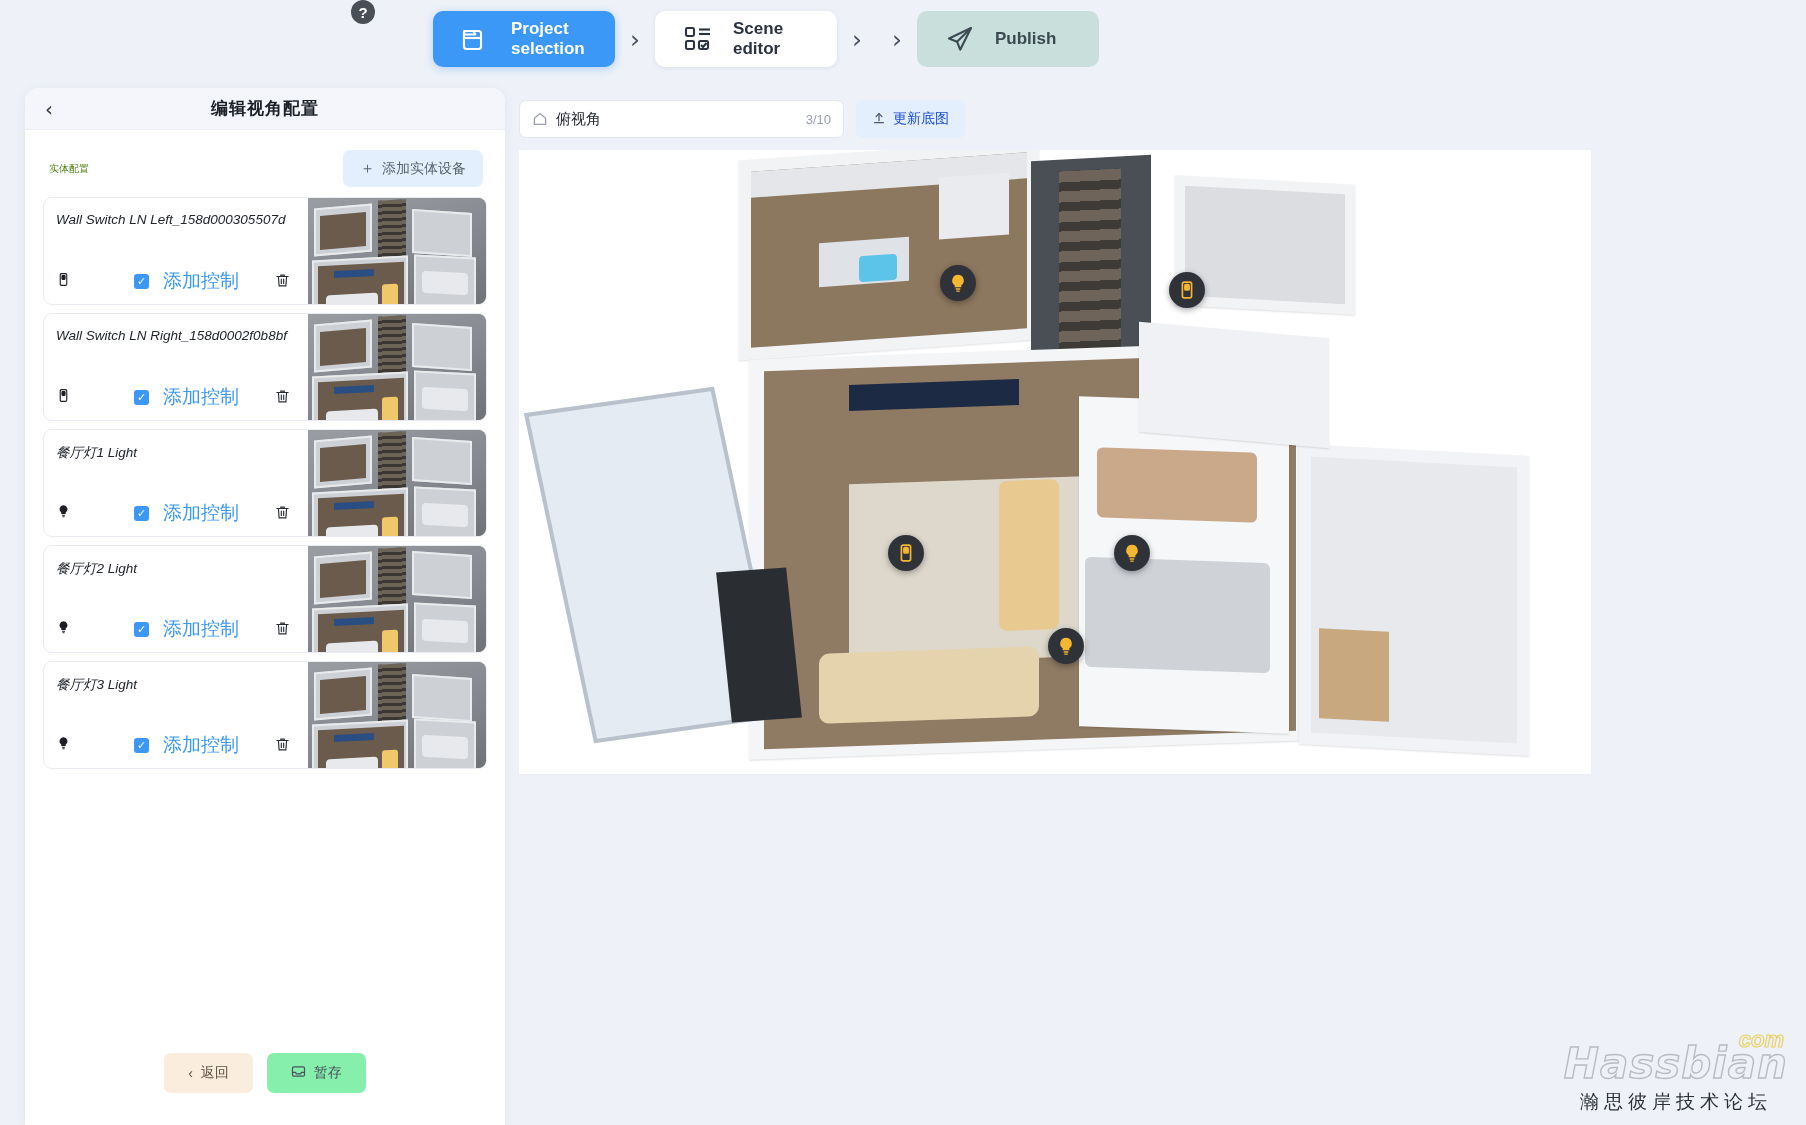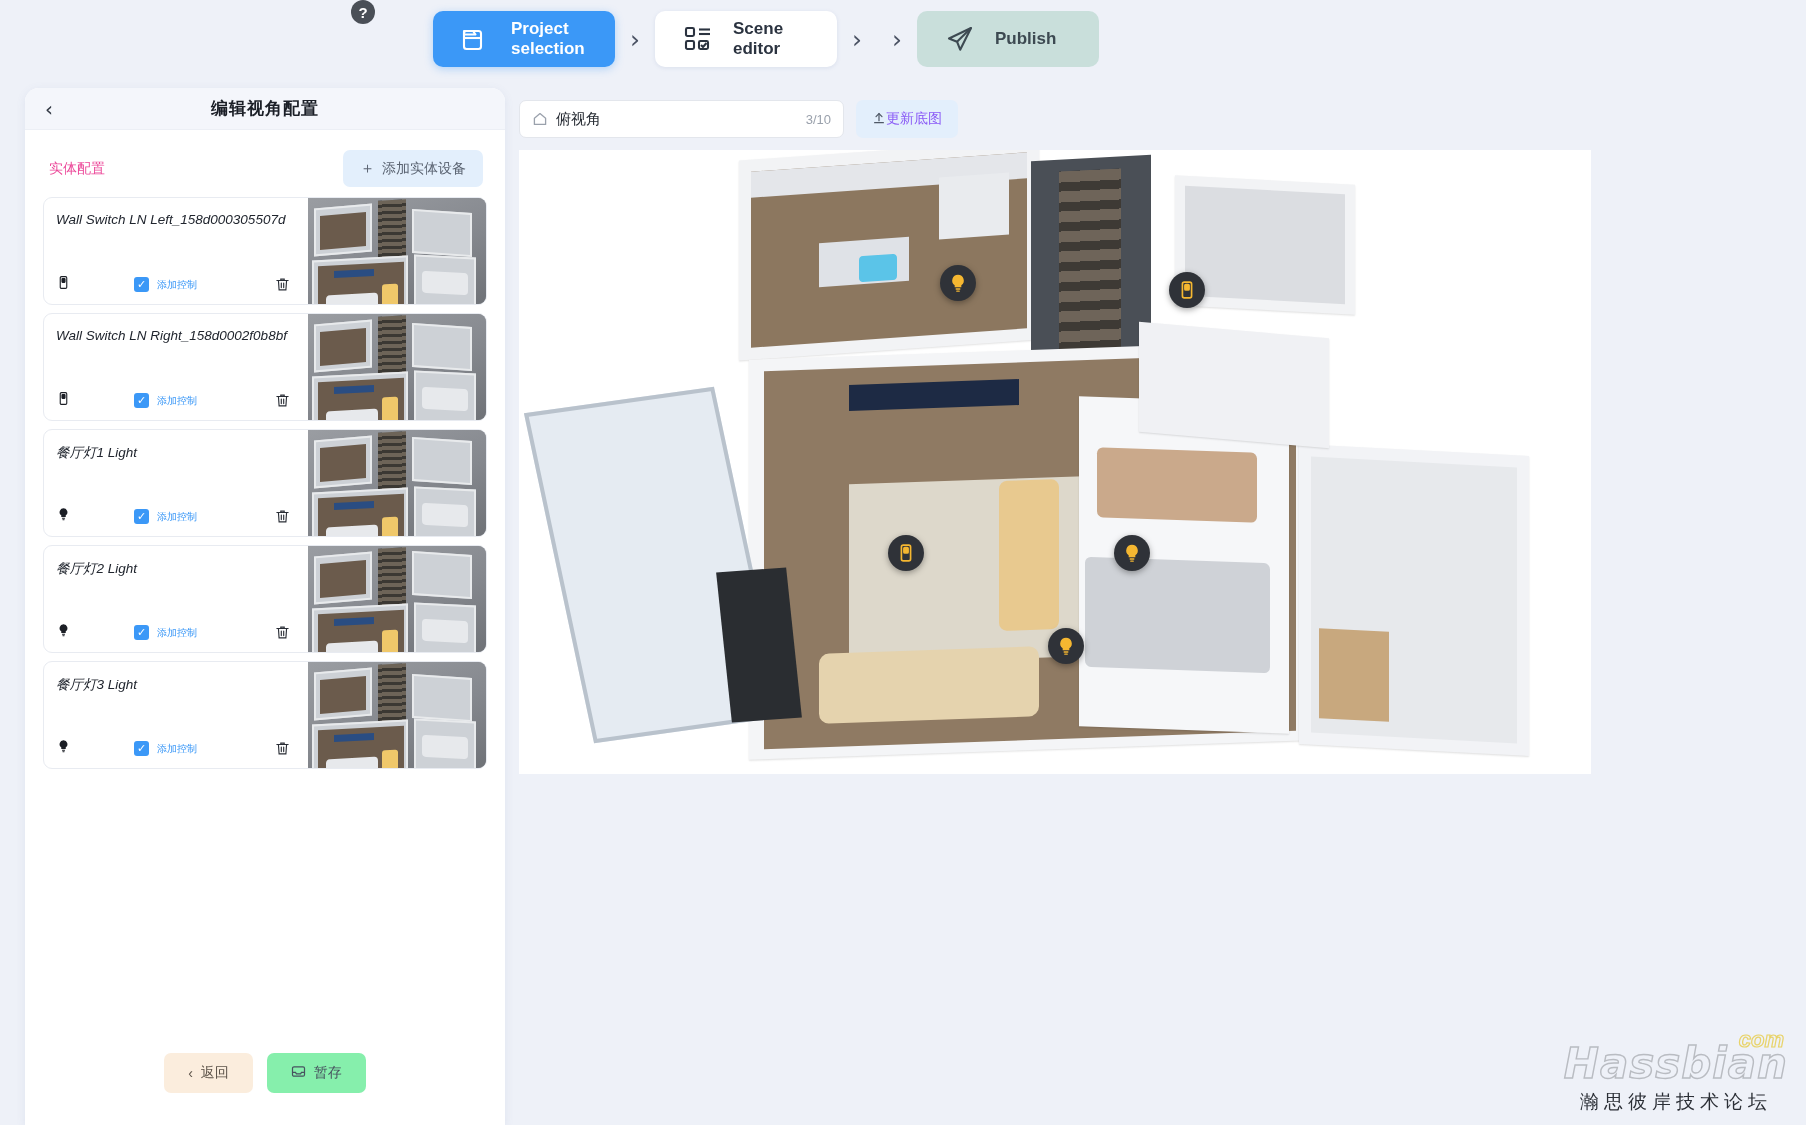--- a/index.html
+++ b/index.html
@@ -102,21 +102,21 @@
     position: absolute; left: 12px; top: 50%;
     transform: translateY(-50%);
     font-size: 20px; color: #333a45;
     width: 24px; text-align: center;
     font-family: "DejaVu Sans", sans-serif;
   }
   #section-row {
     display: flex; align-items: center; justify-content: space-between;
     padding: 20px 22px 10px 24px;
   }
-  #section-label { font-size: 14px; color: #ec4899; }
+  #section-label { font-size: 10px; color: #4d7c0f; }
   #add-device-btn {
     background: #e3effc;
     color: #5b6472;
     font-size: 14px;
     padding: 9px 17px;
     border-radius: 7px;
     border: none;
     cursor: pointer;
     display: flex; align-items: center; gap: 7px;
     font-family: inherit;
@@ -157,21 +157,21 @@
     margin-left: 58px;
     cursor: pointer;
   }
   .checkbox {
     width: 15px; height: 15px;
     border-radius: 3px;
     background: #3b98f7;
     display: flex; align-items: center; justify-content: center;
     color: #fff; font-size: 11px; line-height: 1;
   }
-  .ctl-label { font-size: 10px; color: #3b98f7; }
+  .ctl-label { font-size: 19px; color: #3b98f7; margin-left: 6px; }
   .trash {
     margin-left: auto; margin-right: 16px;
     width: 18px; height: 18px;
     color: #2a2e36;
     cursor: pointer;
   }
   .device-thumb {
     flex: 0 0 178px;
     width: 178px;
     position: relative;
@@ -224,28 +224,28 @@
     background: #fff;
     display: flex; align-items: center;
     padding: 0 12px;
     gap: 8px;
   }
   #vp-home-icon { width: 16px; height: 16px; flex: 0 0 16px; }
   #vp-name { flex: 1; font-size: 15px; color: #262b33; }
   #vp-count { font-size: 13px; color: #9aa1ac; }
   #update-map-btn {
     background: #e3effc;
-    color: #8b5cf6;
+    color: #1d4ed8;
     border: none;
     border-radius: 7px;
     height: 38px;
     padding: 0 16px;
     font-size: 14px;
     cursor: pointer;
-    display: flex; align-items: center; 
+    display: flex; align-items: center; gap: 7px;
     font-family: inherit;
   }
 
   #scene {
     position: absolute;
     left: 0; top: 62px;
     width: 1072px; height: 624px;
     background: #ffffff;
     overflow: hidden;
   }

